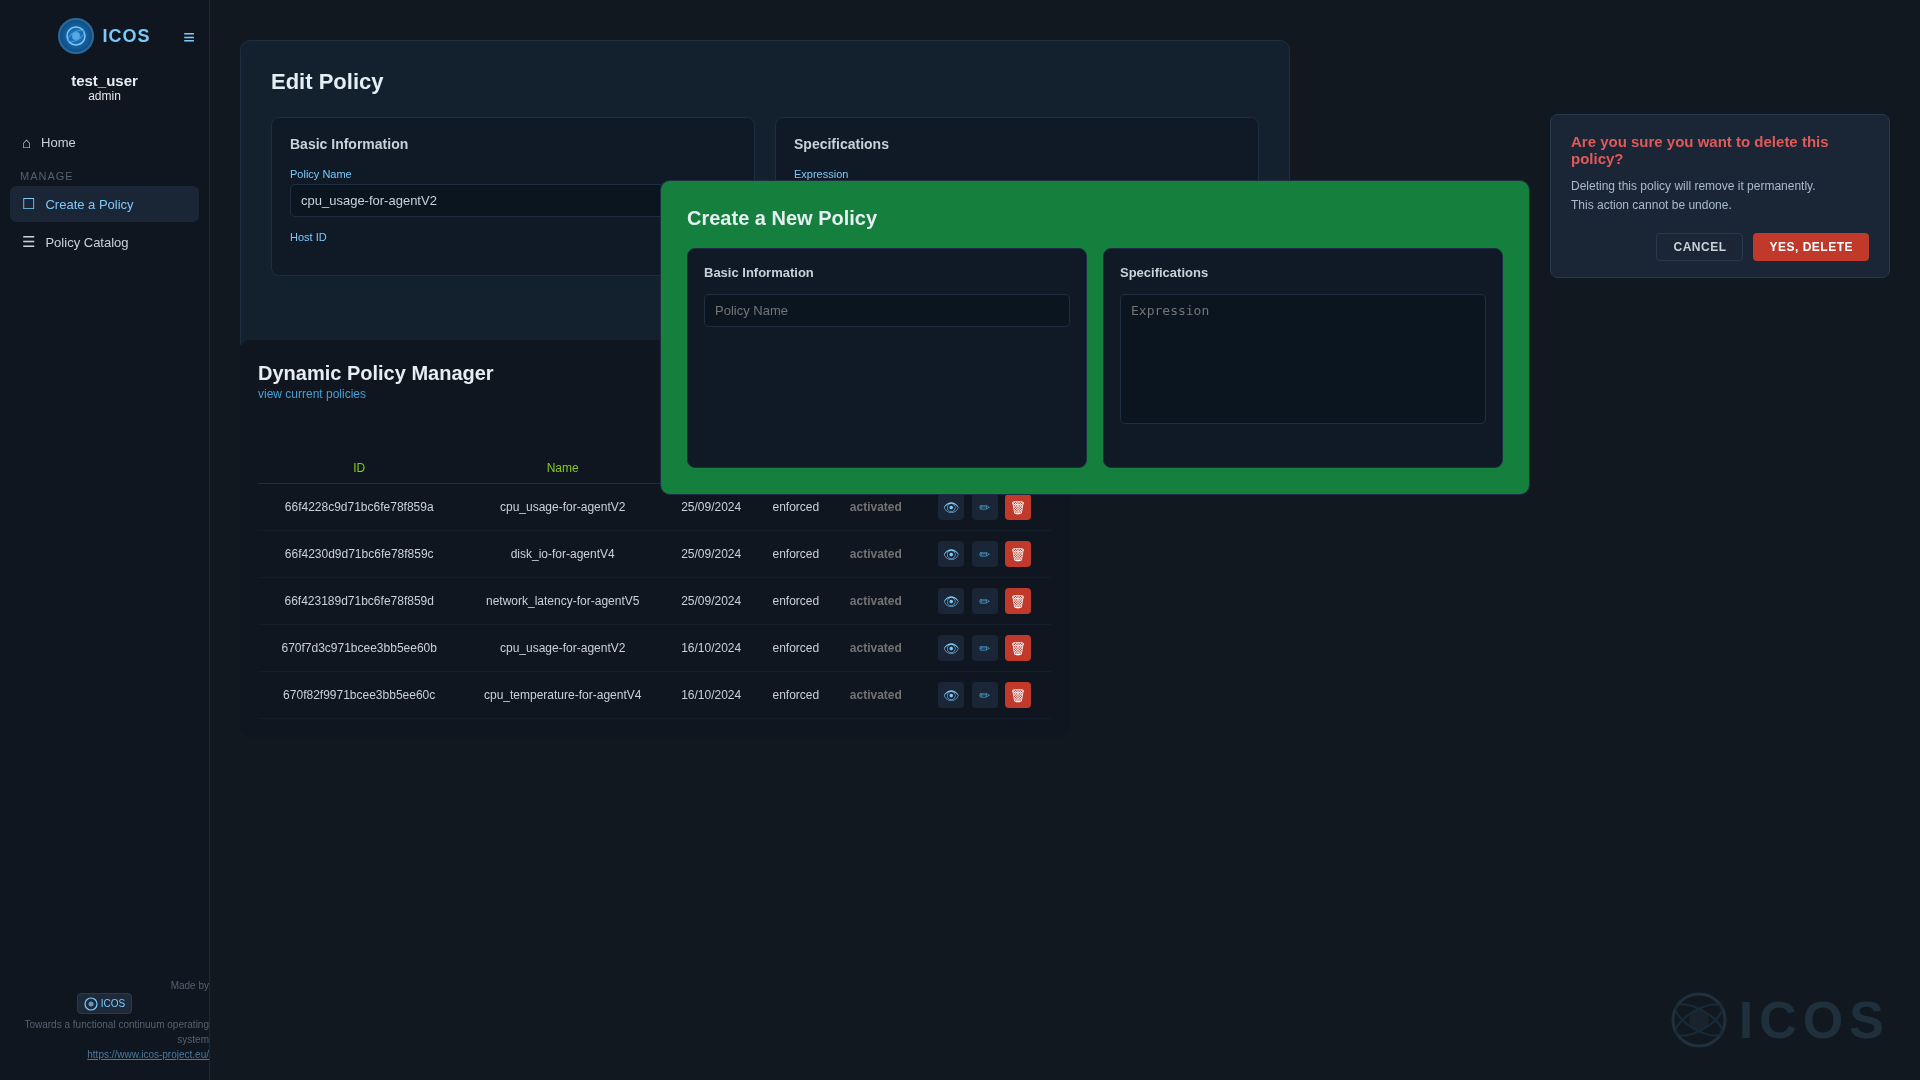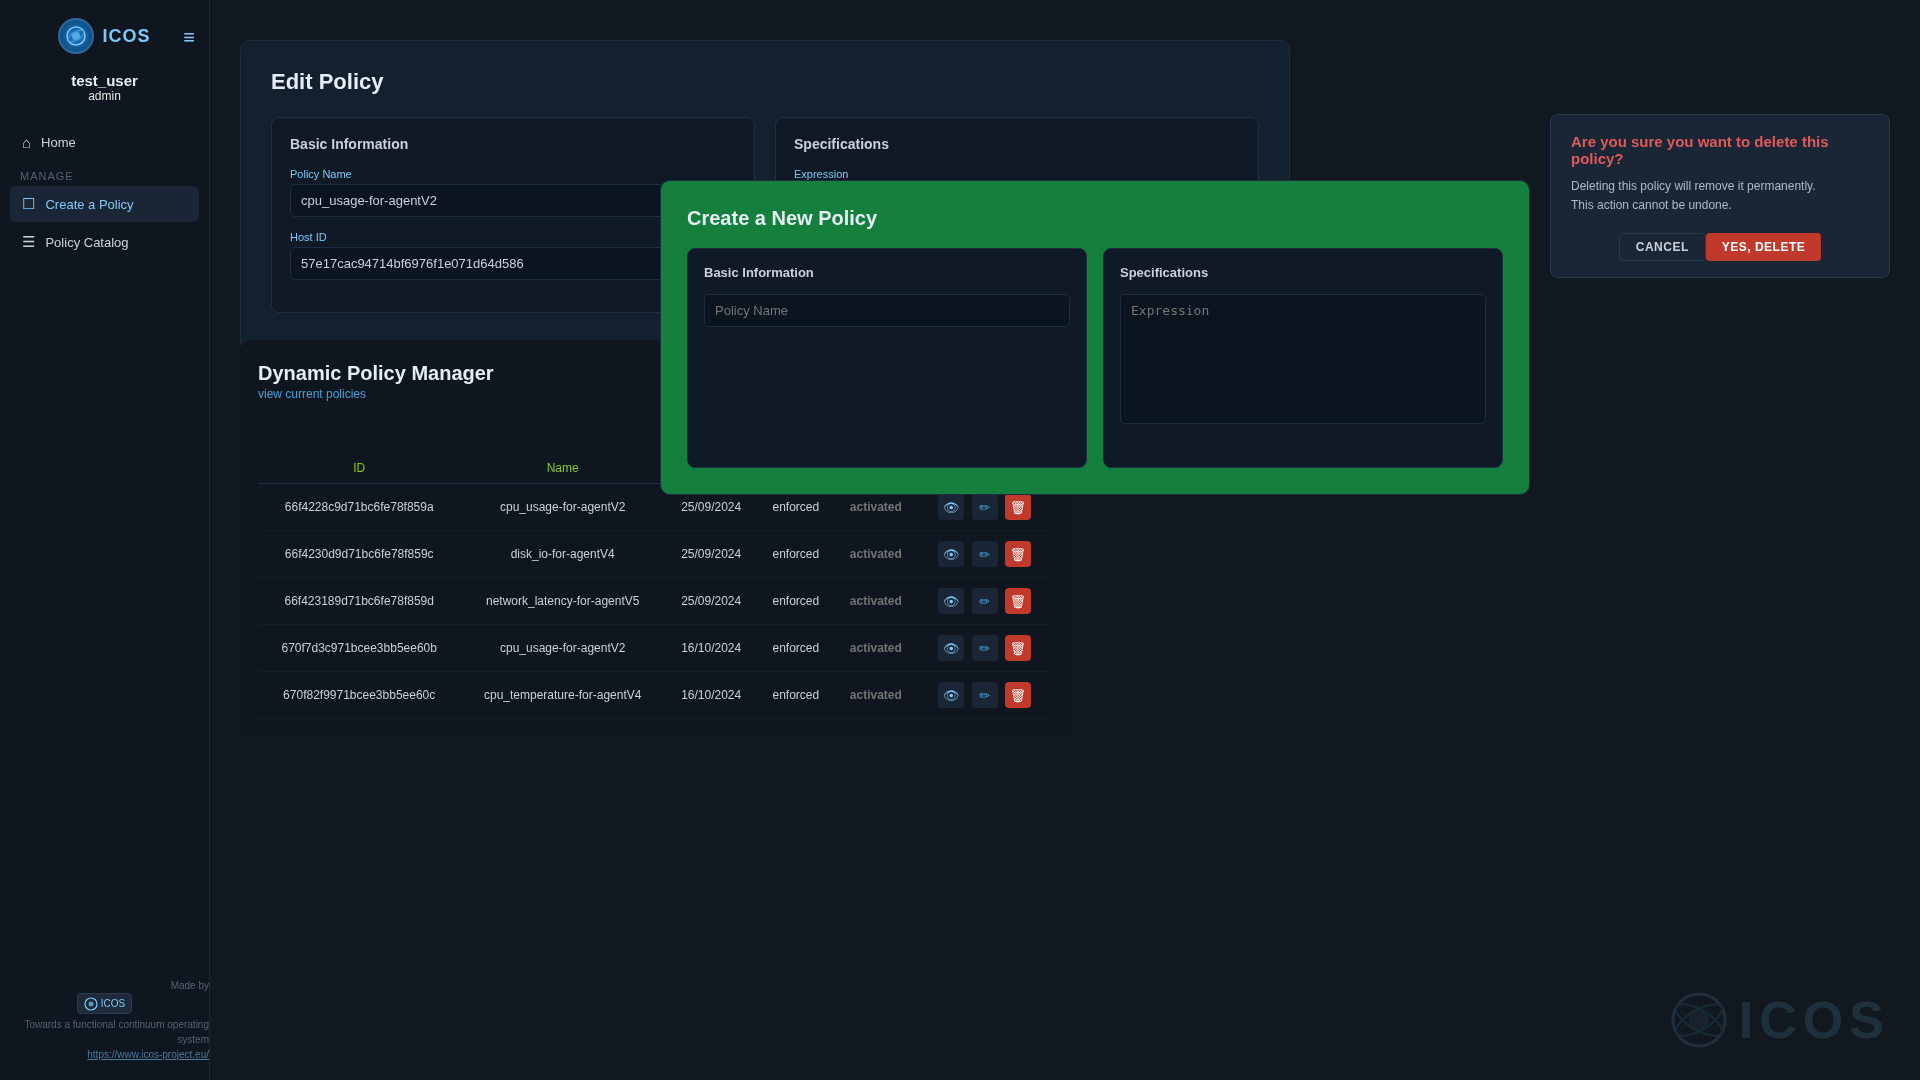--- a/index.html
+++ b/index.html
@@ -206,21 +206,21 @@
       width: 340px;
       background: #1a2535;
       border-radius: 8px;
       padding: 18px 20px 16px;
       border: 1px solid #2a3a4e;
       z-index: 30;
       margin-top: 36px;
     }
     .delete-dialog-title { font-size: 15px; font-weight: 700; color: #e05a5a; margin-bottom: 10px; }
     .delete-dialog-body { font-size: 12px; color: #aabbcc; margin-bottom: 18px; line-height: 1.6; }
-    .delete-dialog-actions { display: flex; justify-content: center; }
+    .delete-dialog-actions { display: flex; justify-content: flex-end; gap: 10px; }
     .btn-cancel {
       background: transparent; border: 1px solid #2a3a4e;
       color: #c9d1d9; border-radius: 4px; padding: 6px 16px;
       font-size: 12px; cursor: pointer; font-weight: 600; letter-spacing: 0.5px;
     }
     .btn-yes-delete {
       background: #c0392b; border: none;
       color: #fff; border-radius: 4px; padding: 6px 16px;
       font-size: 12px; cursor: pointer; font-weight: 600; letter-spacing: 0.5px;
     }
@@ -294,21 +294,20 @@
     <div class="panel-sections">
       <div class="panel-section">
         <div class="section-card">
           <div class="section-card-title">Basic Information</div>
           <div class="form-field">
             <label>Policy Name</label>
             <input class="form-input" type="text" value="cpu_usage-for-agentV2" style="">
           </div>
           <div class="form-field">
             <label>Host ID</label>
-            <input class="form-input" type="text" value="57e17cac94714bf6976f1e071d64d586" style="">
           </div>
         </div>
       </div>
       <div class="panel-section">
         <div class="section-card">
           <div class="section-card-title">Specifications</div>
           <div class="form-field">
             <label>Expression</label>
             <textarea class="form-input" style="height: 100px; resize: none;"></textarea>
           </div>

